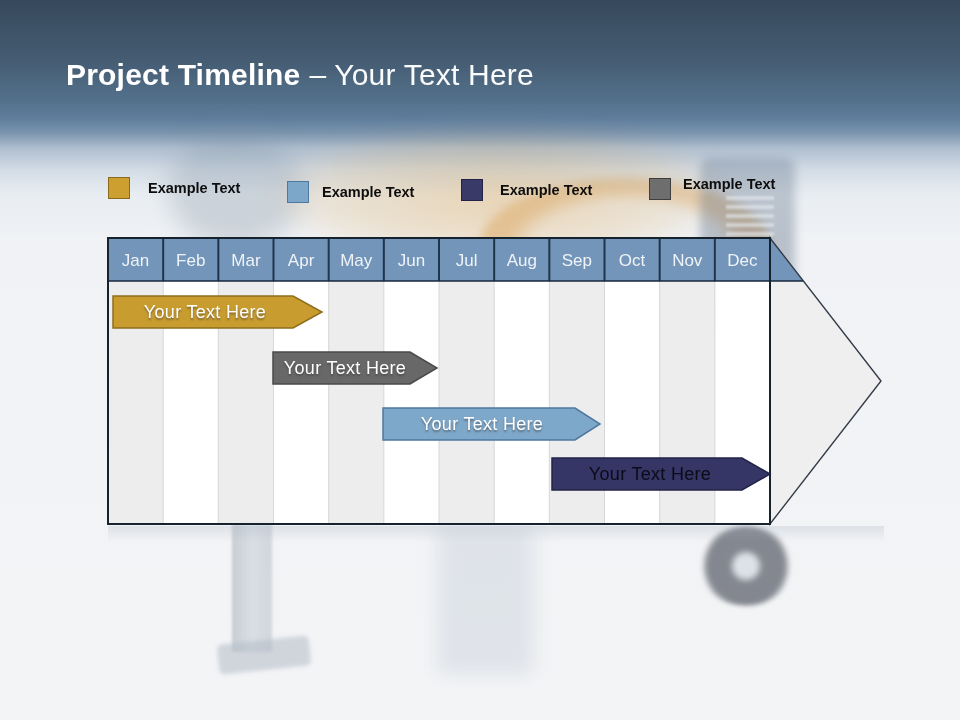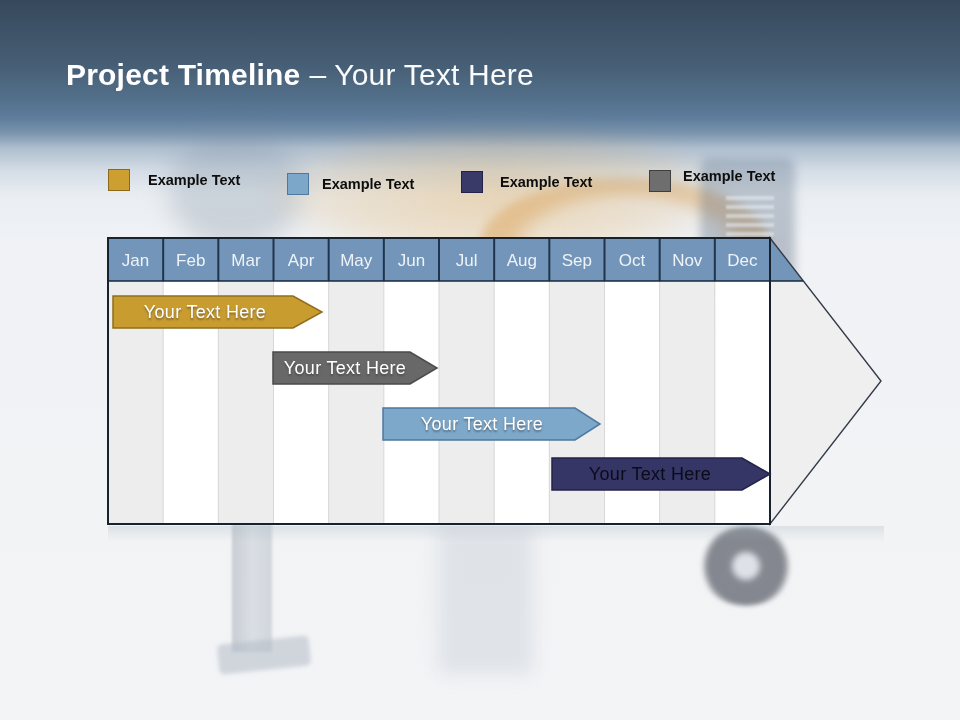--- a/index.html
+++ b/index.html
@@ -45,21 +45,21 @@
       rgba(94,125,156,.50) 0px, rgba(150,172,194,.28) 30px,
       rgba(226,233,240,.14) 75px, rgba(242,243,245,0) 120px); }
 
   
   .title { position:absolute; left:66px; top:58px; color:#FFFFFF; font-size:30px;
     letter-spacing:.2px; white-space:nowrap; font-weight:400; }
   .t-bold { font-weight:700; }
   .t-reg  { font-weight:400; margin-left:9px; opacity:.97; }
 
   
-  .legend-item { position:absolute; display:flex; align-items:center; }
+  .legend-item { position:absolute; display:flex; align-items:center;margin-top:8px; }
   .sw { display:inline-block; width:22px; height:22px; border:1.5px solid #000; flex:0 0 auto; }
   .ll { font-size:14.5px; font-weight:700; color:#0D0D0D; white-space:nowrap; }
   .li1 { left:108px; top:169px; gap:18px; }
   .li2 { left:287px; top:173px; gap:13px; }
   .li3 { left:461px; top:171px; gap:17px; }
   .li4 { left:649px; top:170px; gap:12px; }
   .sw1 { background:#CD9E30; border-color:#8A681C; }
   .sw2 { background:#7CA7C8; border-color:#4E789E; }
   .sw3 { background:#3A3A68; border-color:#232347; }
   .sw4 { background:#6E6E6E; border-color:#3E3E3E; }

